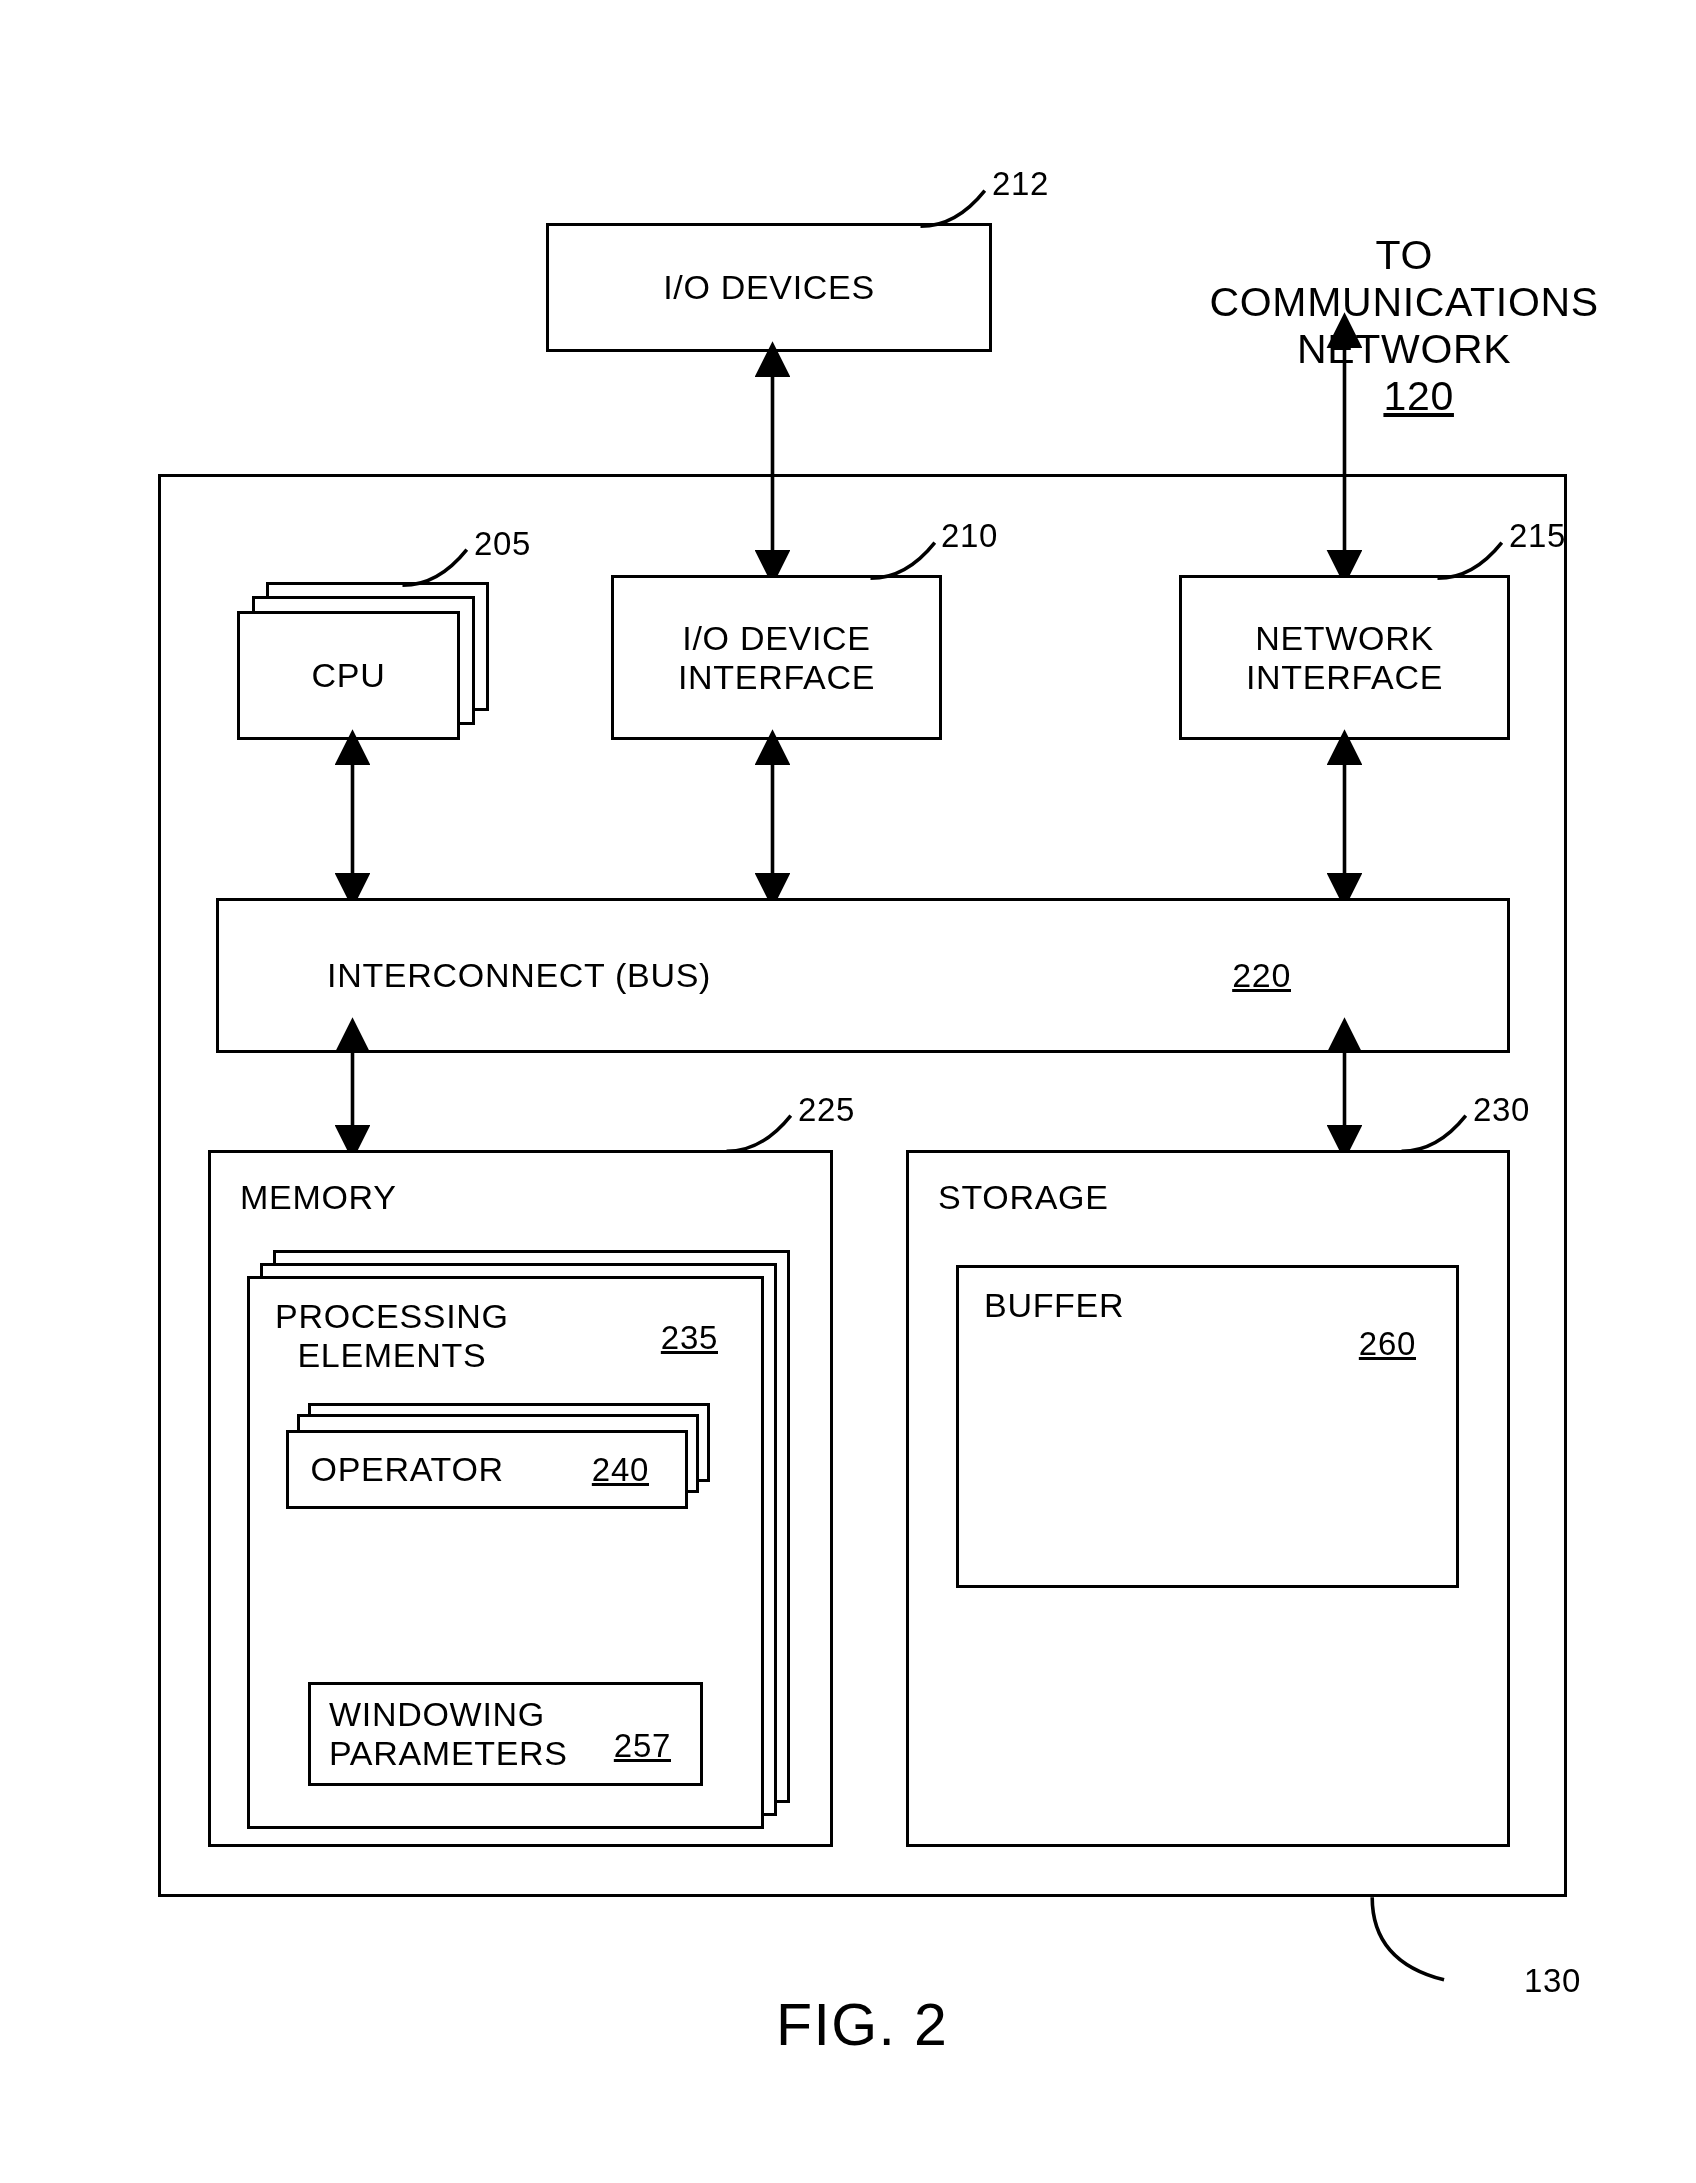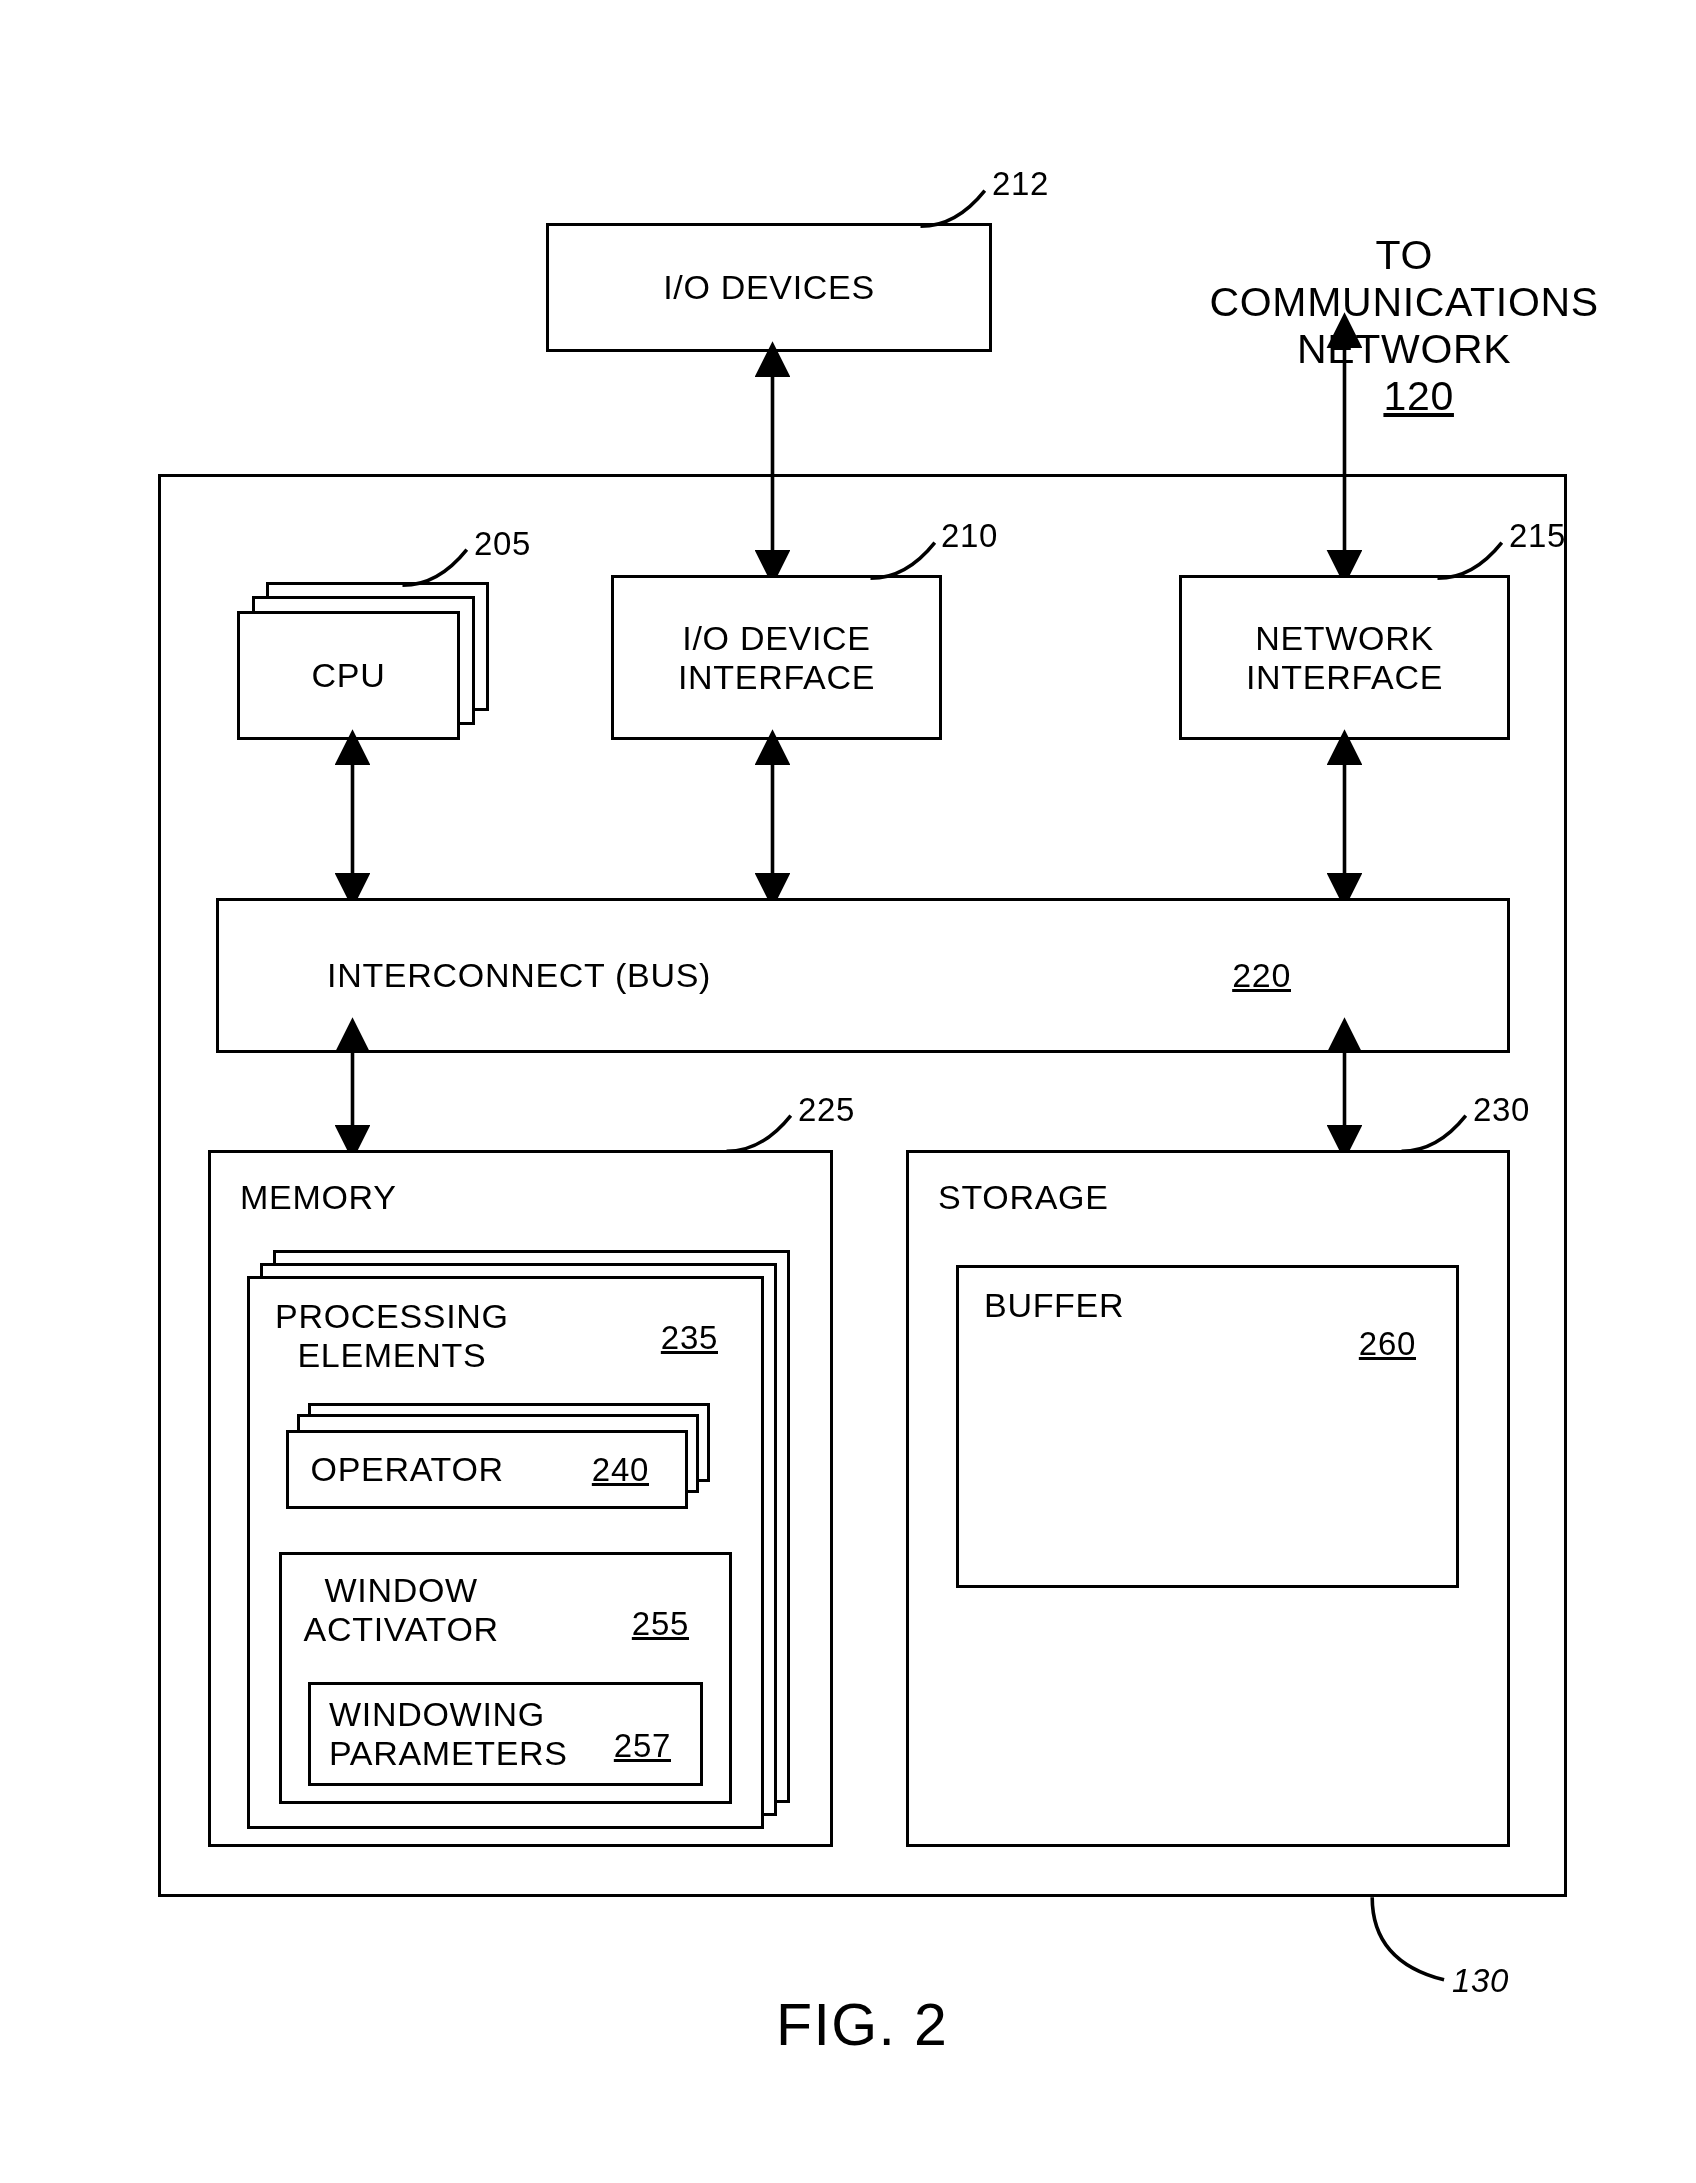--- a/index.html
+++ b/index.html
@@ -85,21 +85,21 @@
 COMMUNICATIONS
 NETWORK</span>
     <span style="display:inline-block; margin-left:29px;" class="underline">120</span>
   </div>
 
   <div class="box" style="left:158px; top:474px; width:1409px; height:1423px; display:block; background:transparent;"></div>
 
   <svg class="arrow" style="left:1365px; top:1897px; width:115px; height:101px;" viewBox="0 0 160 140" width="115" height="101">
     <path d="M10 0 Q 10 90 110 115" stroke="#000" stroke-width="5" fill="none"></path>
   </svg>
-  <span class="ref" style="left:1452px; top:1962px;font-style:italic;">130</span>
+  <span class="ref" style="left:1524px; top:1962px;">130</span>
 
   <svg class="arrow" style="left:758px; top:352px; width:29px; height:223px;" viewBox="0 0 40 310" width="29" height="223">
     <defs>
       <marker id="ah" markerWidth="10" markerHeight="10" refX="5" refY="5" orient="auto-start-reverse">
         <path d="M0 0 L10 5 L0 10 Z" fill="#000"></path>
       </marker>
     </defs>
     <line x1="20" y1="10" x2="20" y2="300" stroke="#000" stroke-width="5" marker-start="url(#ah)" marker-end="url(#ah)"></line>
   </svg>
 
@@ -173,25 +173,20 @@
     <span class="underline ref" style="right:43px; top:40px;">235</span>
   </div>
 
   <div class="stack-shadow" style="left:308px; top:1403px; width:402px; height:79px;"></div>
   <div class="stack-shadow" style="left:297px; top:1414px; width:402px; height:79px;"></div>
   <div class="box" style="left:286px; top:1430px; width:402px; height:79px; justify-content:flex-start; padding-left:21.6px;">
     <span>OPERATOR</span>
     <span class="underline ref" style="right:36px;">240</span>
   </div>
 
-  <div class="box" style="left:279px; top:1552px; width:453px; height:252px; display:block;">
-    <div class="title-upperleft" style="left:21.6px; top:16px; white-space:pre;">WINDOW
-ACTIVATOR</div>
-    <span class="underline ref" style="right:40px; top:50px;">255</span>
-  </div>
 
   <div class="box" style="left:308px; top:1682px; width:395px; height:104px; justify-content:flex-start; padding-left:18px;">
     <span style="white-space:pre; text-align:left;">WINDOWING
 PARAMETERS</span>
     <span class="underline ref" style="right:29px; bottom:18px;">257</span>
   </div>
 
   <div class="box" style="left:906px; top:1150px; width:604px; height:697px; display:block;">
     <div class="title-upperleft" style="left:29px; top:25px;">STORAGE</div>
   </div>

